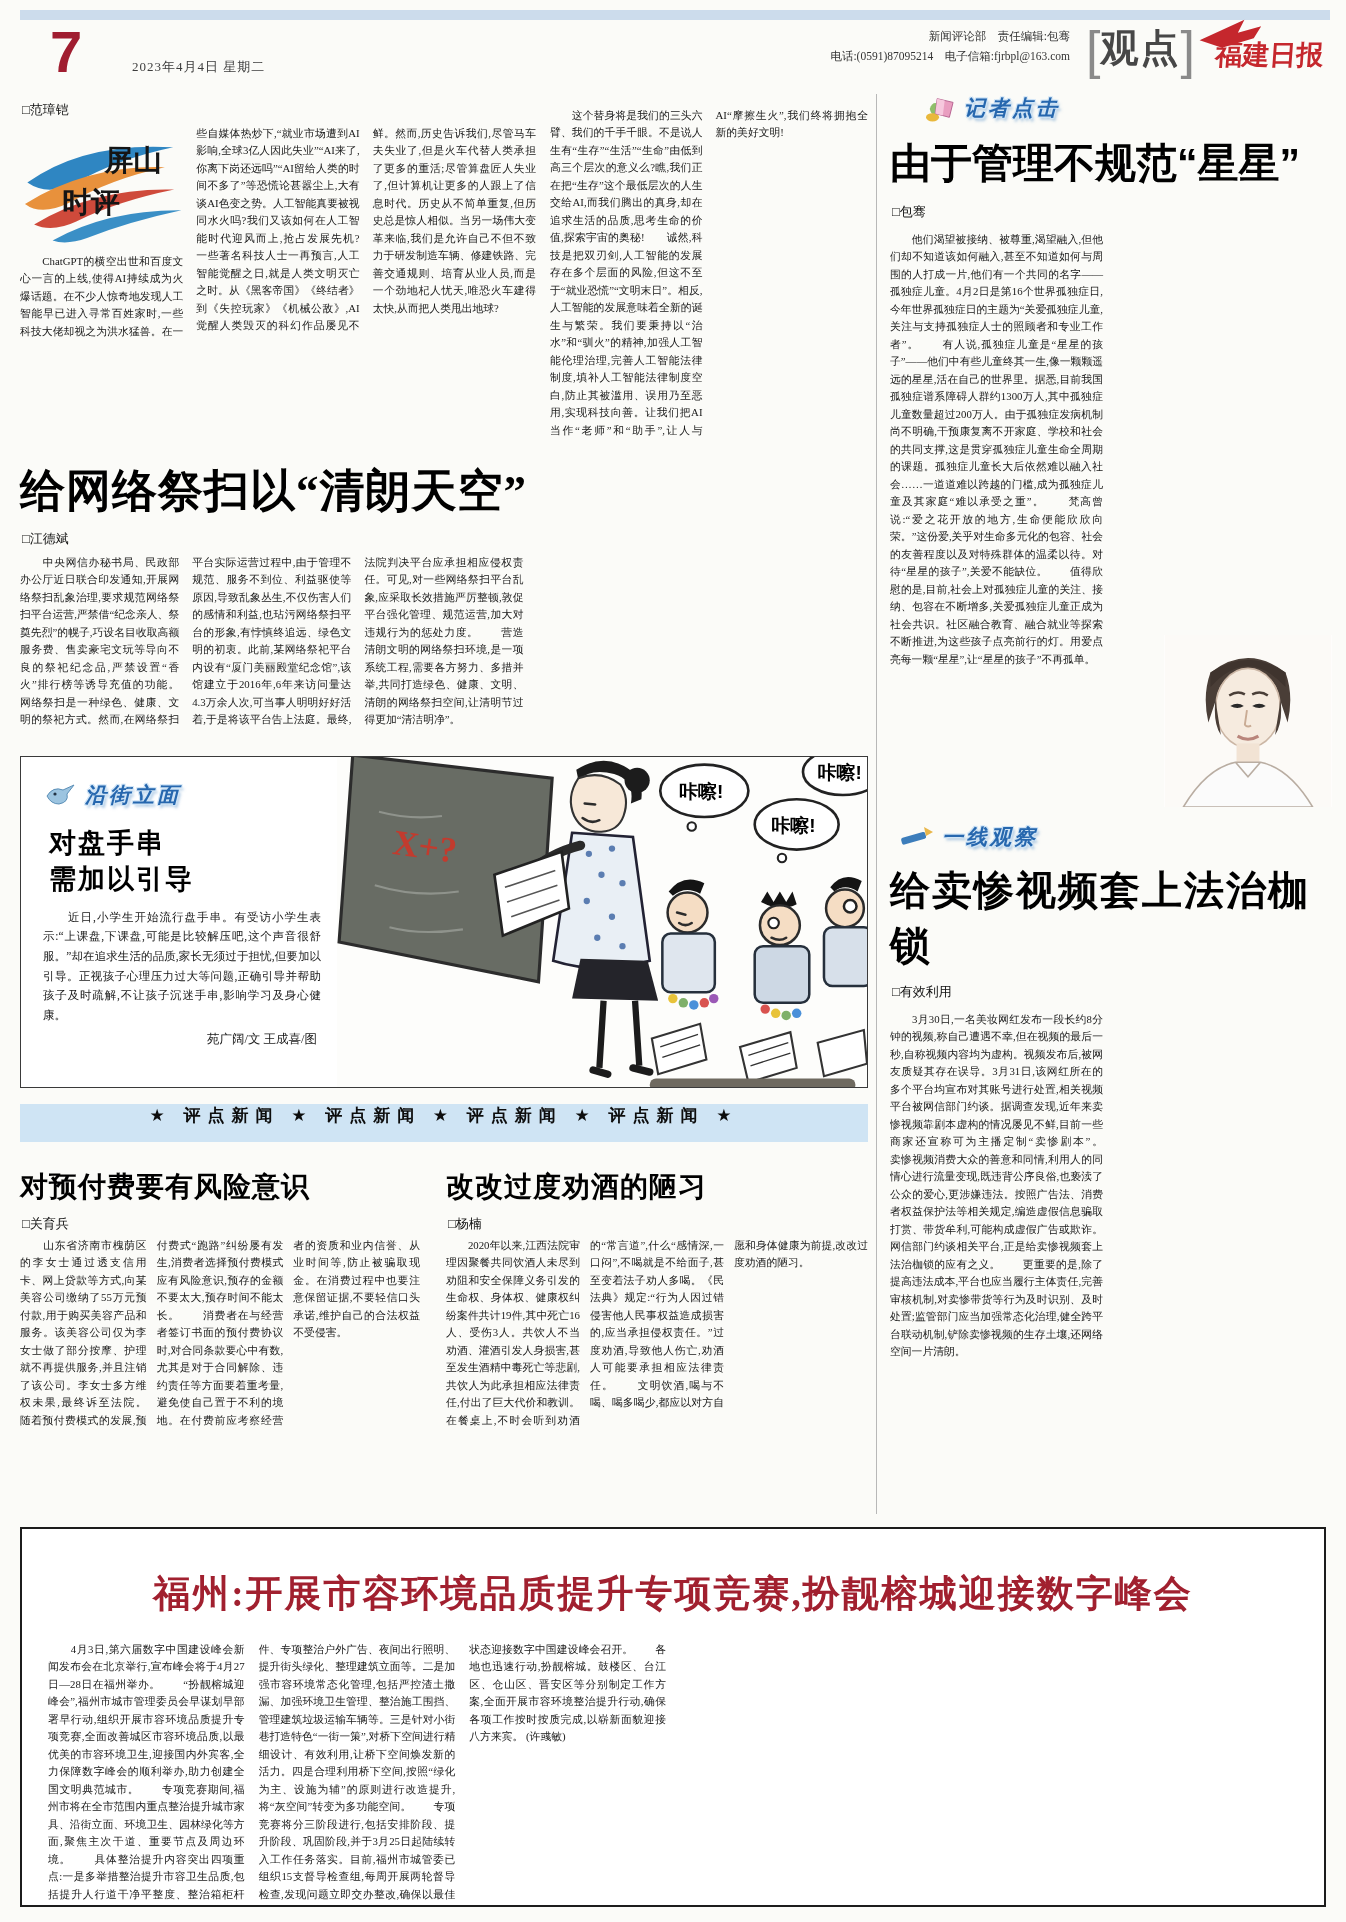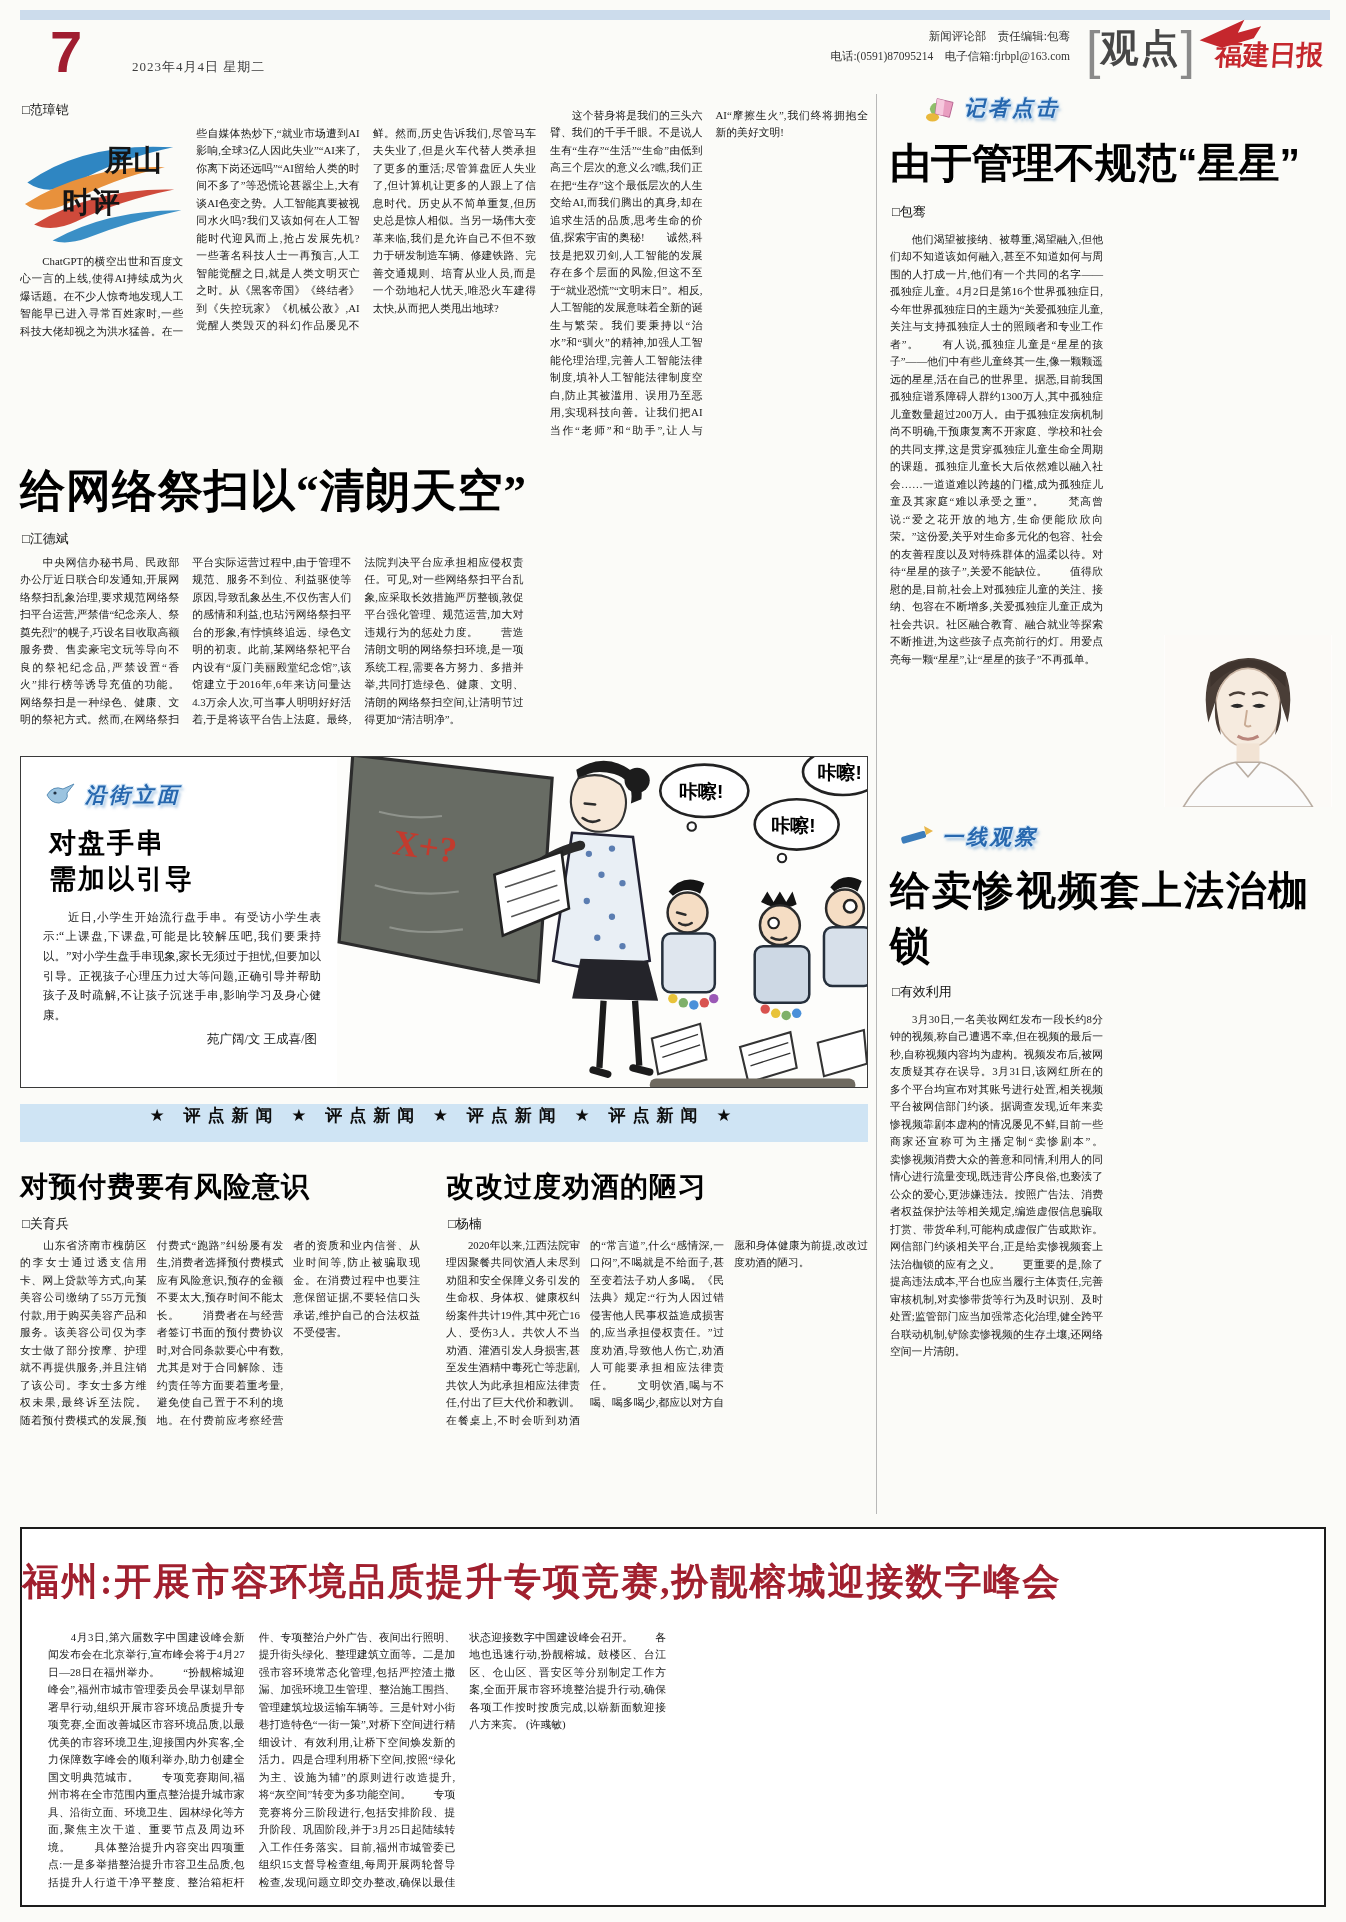--- a/index.html
+++ b/index.html
@@ -16,35 +16,35 @@
 
   .left-region{position:absolute;left:20px;top:92px;width:848px;}
   .v-divider{position:absolute;left:876px;top:94px;width:1px;height:1420px;background:#b8b8b8;}
   .right-region{position:absolute;left:890px;top:94px;width:442px;}
 
   .hl-sans{font-family:"Liberation Sans","DejaVu Sans",sans-serif;font-weight:900;color:#000;}
   .hl-serif{font-family:"Liberation Serif","DejaVu Serif",serif;font-weight:900;color:#000;}
   .author{font-size:13px;color:#111;margin:9px 0 4px 2px;}
   .bodytext{font-size:10.8px;line-height:1.62;text-align:justify;color:#181818;
             column-gap:13px;column-fill:auto;overflow:hidden;}
-  .badge-row{display:flex;gap:8px;}
+  .badge-row{display:flex;align-items:center;gap:8px;}
   .badge-text{font:900 21px "Liberation Sans","DejaVu Sans",sans-serif;color:#2667ae;letter-spacing:3px;font-style:italic;
     text-shadow:1px 1px 0 #cfe4f6,-1px 1px 0 #cfe4f6,1px -1px 0 #cfe4f6,-1px -1px 0 #cfe4f6,2px 3px 3px rgba(90,145,200,.55);}
   .pslogo{width:100%;height:122px;margin-bottom:6px;}
   .cartoon-box{margin-top:12px;height:330px;border:1px solid #3a3a3a;display:flex;background:#fff;}
   .cartoon-left{width:316px;padding:24px 16px 10px 22px;box-sizing:border-box;}
   .cartoon-title{font-size:27px;line-height:1.35;margin:16px 0 10px 6px;letter-spacing:2px;}
   .cartoon-credit{text-align:right;font-size:12.5px;margin-top:6px;padding-right:4px;}
   .cartoon-art{flex:1;overflow:hidden;}
   .pingdian-bar{margin-top:16px;height:38px;line-height:38px;background:#cfe4f4;text-align:center;
     font:900 17px "Liberation Sans","DejaVu Sans",sans-serif;letter-spacing:7px;color:#0d0d0d;}
   .subrow{display:flex;gap:26px;margin-top:14px;}
   .hl3{font-size:28px;letter-spacing:1px;margin-top:12px;}
   .banner{position:absolute;left:20px;top:1527px;width:1302px;height:376px;border:2px solid #1c1c1c;background:#fff;box-sizing:content-box;}
-  .banner-title{margin-top:28px;font-size:37px;letter-spacing:2px;color:#a1202f;}
+  .banner-title{text-align:center;margin-top:40px;font-size:37px;letter-spacing:2px;color:#a1202f;}
   .portrait{position:absolute;right:0;bottom:0;width:168px;height:172px;background:#fff;}
   .sketch-line{stroke:#2c2c2c;stroke-width:2.4;fill:none;stroke-linecap:round;}
 </style>
 </head>
 <body>
 
 <div class="topbar"></div>
 <div class="pagenum">7</div>
 <div class="dateline">2023年4月4日 星期二</div>
 <div class="hdr-right">
@@ -97,21 +97,21 @@
         <svg viewBox="0 0 34 26" width="34" height="26">
           <path d="M4,14 Q10,4 20,8 L31,3 L24,12 Q26,20 16,22 Q8,22 4,14Z" fill="#9cc4e0" stroke="#5b8fb7"></path>
           <circle cx="12" cy="12" r="1.6" fill="#234"></circle>
         </svg>
         <span class="badge-text">沿街立面</span>
       </div>
       <div class="cartoon-title hl-serif">
         <div>对盘手串</div>
         <div>需加以引导</div>
       </div>
-      <div class="bodytext" style="font-size:11.5px;line-height:1.7;">　　近日,小学生开始流行盘手串。有受访小学生表示:“上课盘,下课盘,可能是比较解压吧,我们要秉持以。”对小学生盘手串现象,家长无须过于担忧,但要加以引导。正视孩子心理压力过大等问题,正确引导并帮助孩子及时疏解,不让孩子沉迷手串,影响学习及身心健康。</div>
+      <div class="bodytext" style="font-size:11.5px;line-height:1.7;">　　近日,小学生开始流行盘手串。有受访小学生表示:“上课盘,下课盘,可能是比较解压吧,这个声音很舒服。”却在追求生活的品质,家长无须过于担忧,但要加以引导。正视孩子心理压力过大等问题,正确引导并帮助孩子及时疏解,不让孩子沉迷手串,影响学习及身心健康。</div>
       <div class="cartoon-credit">苑广阔/文 王成喜/图</div>
     </div>
     <div class="cartoon-art">
       <svg viewBox="0 0 505 330" width="100%" height="100%" preserveAspectRatio="xMidYMid slice">
         <rect width="505" height="330" fill="#fdfdfb"></rect>
 
         <polygon points="15,6 205,28 192,222 2,184" fill="#686c64" stroke="#2c2c2c" stroke-width="3"></polygon>
         <path d="M40,60 q30,8 60,4 M36,130 q40,12 80,6 M50,170 q30,8 70,2" stroke="#8f938c" stroke-width="2" fill="none"></path>
         <text x="52" y="100" font-size="34" font-weight="bold" fill="#c23b2e" transform="rotate(8 52 100)">X+?</text>
 

